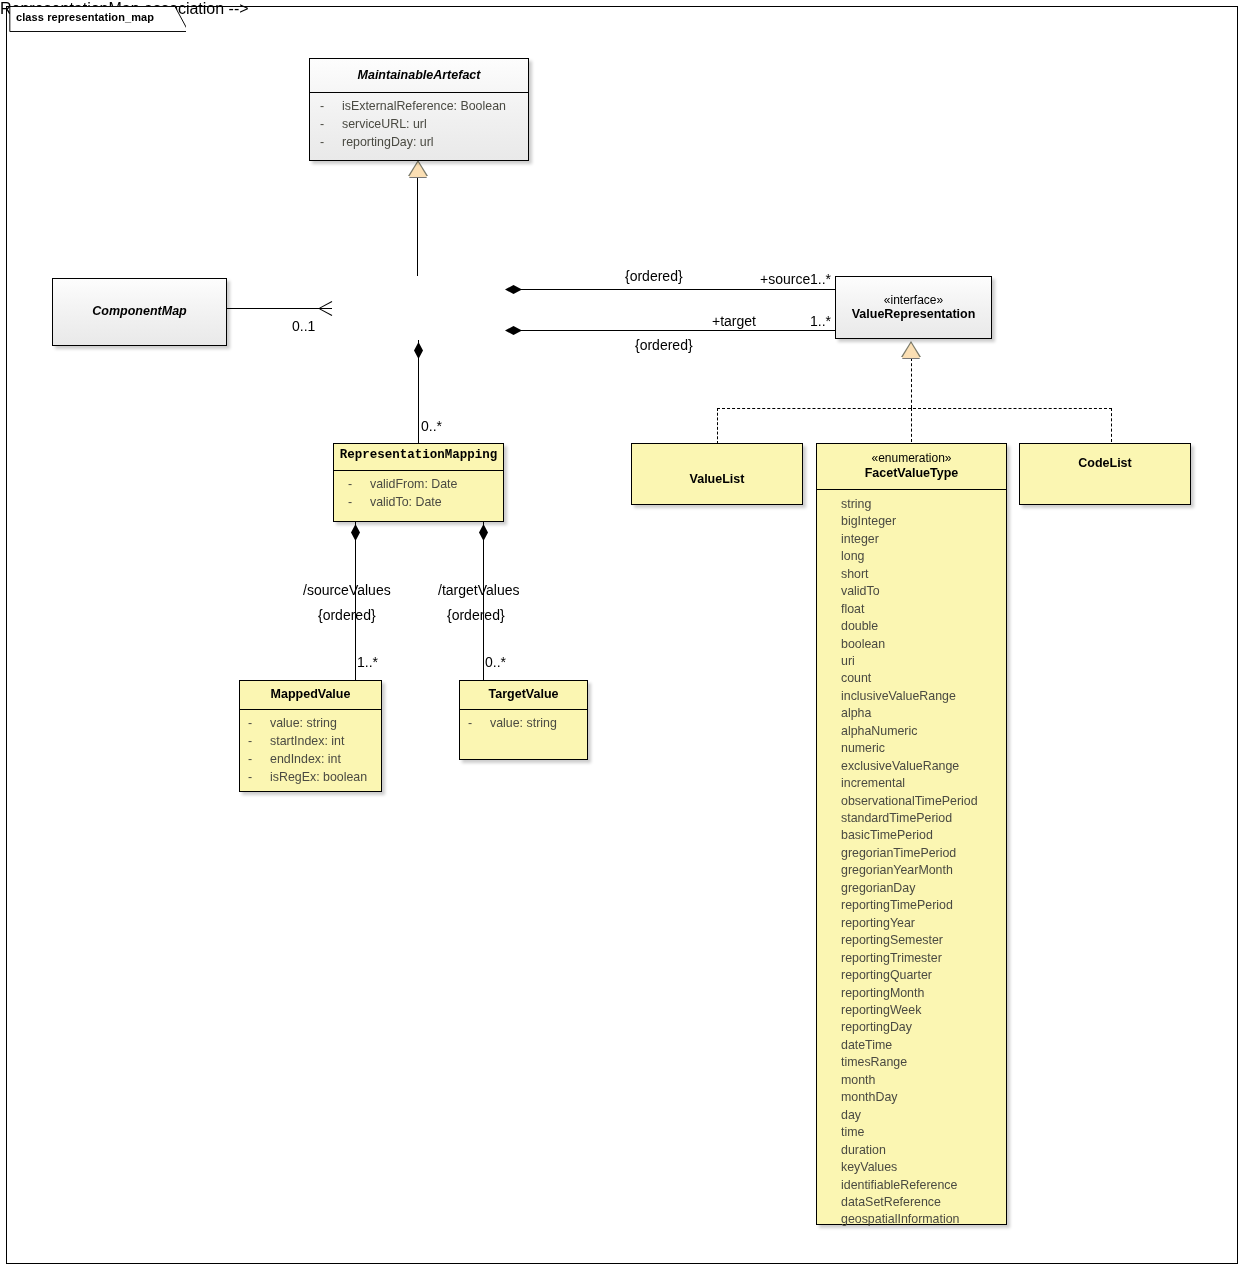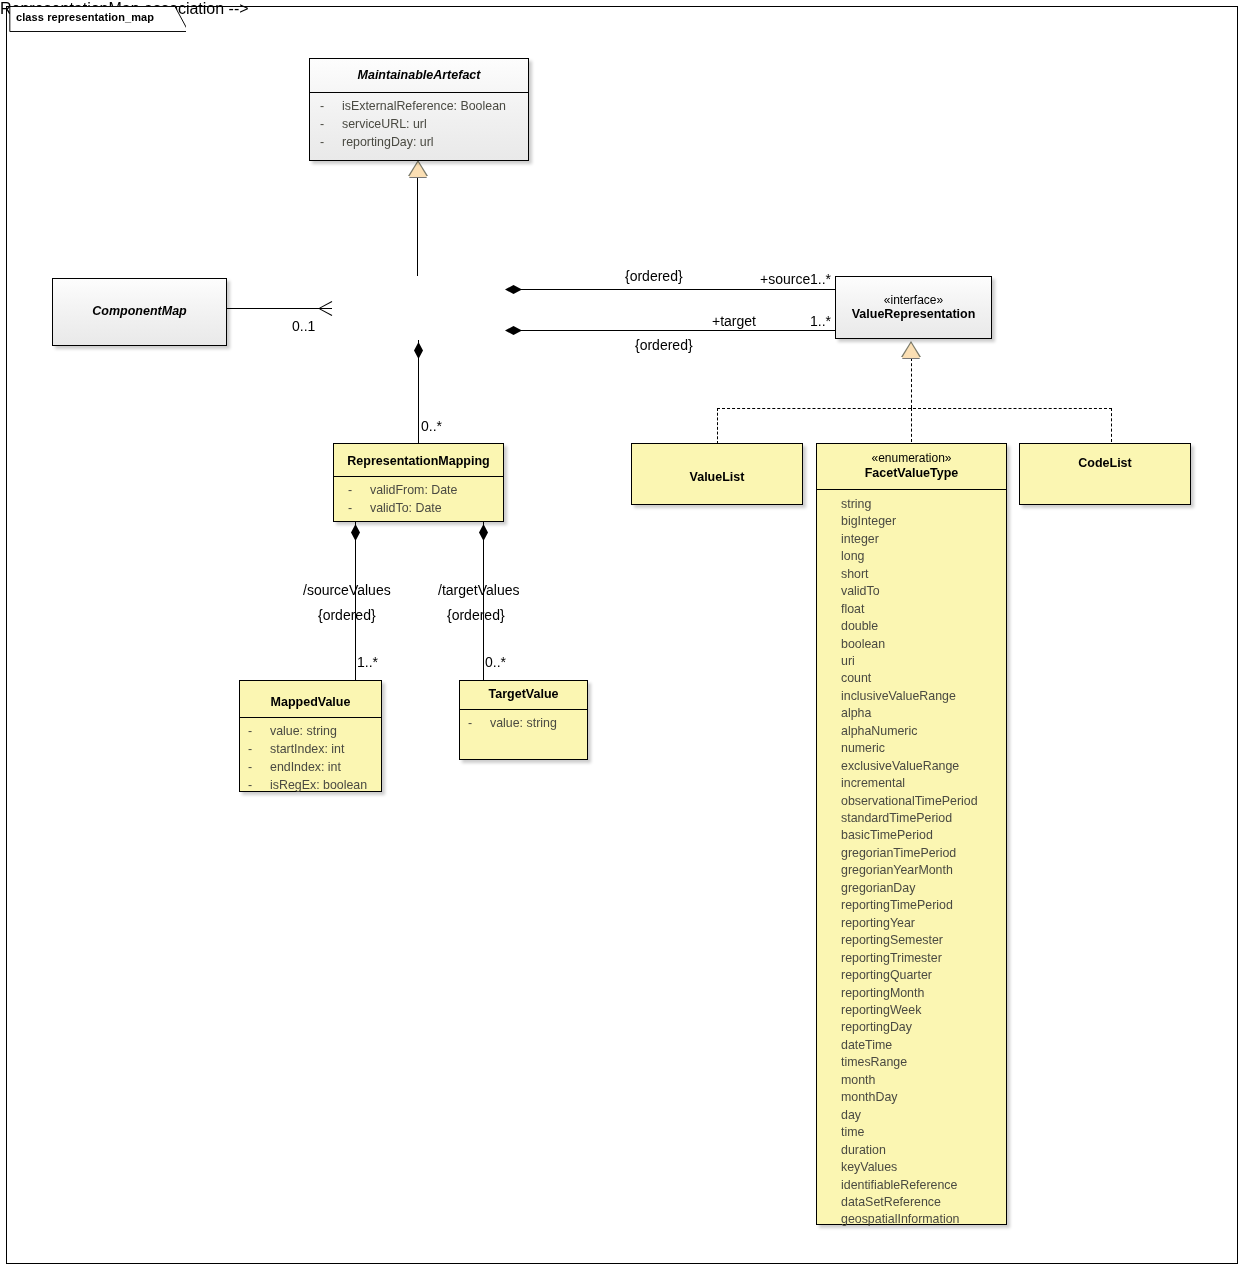--- a/index.html
+++ b/index.html
@@ -283,37 +283,37 @@
     <div class="node-header centered-vert">
       <div>
         <span class="stereo">«interface»</span>
         <span>ValueRepresentation</span>
       </div>
     </div>
   </div>
 
   
   <div class="node yellow" style="left:333px; top:443px; width:171px; height:79px;">
-    <div class="node-header" style="padding:10px 4px 7px;">RepresentationMapping</div>
+    <div class="node-header" style="padding:4px 4px 7px;font-family:Liberation Mono, monospace;">RepresentationMapping</div>
     <div class="node-divider"></div>
     <div class="node-attrs" style="padding-left:14px;">
       <div class="attr-row">
         <span class="attr-vis">-</span>
         <span>validFrom: Date</span>
       </div>
       <div class="attr-row">
         <span class="attr-vis">-</span>
         <span>validTo: Date</span>
       </div>
     </div>
   </div>
 
   
   <div class="node yellow" style="left:239px; top:680px; width:143px; height:112px;">
-    <div class="node-header" style="padding:6px 4px 7px;margin-top:8px;">MappedValue</div>
+    <div class="node-header" style="padding:6px 4px 7px;">MappedValue</div>
     <div class="node-divider"></div>
     <div class="node-attrs" style="padding-left:8px;">
       <div class="attr-row">
         <span class="attr-vis">-</span>
         <span>value: string</span>
       </div>
       <div class="attr-row">
         <span class="attr-vis">-</span>
         <span>startIndex: int</span>
       </div>
@@ -335,21 +335,21 @@
     <div class="node-attrs" style="padding-left:8px;">
       <div class="attr-row">
         <span class="attr-vis">-</span>
         <span>value: string</span>
       </div>
     </div>
   </div>
 
   
   <div class="node yellow" style="left:631px; top:443px; width:172px; height:62px;">
-    <div class="node-header" style="padding-top:12px;margin-top:14px;">ValueList</div>
+    <div class="node-header" style="padding-top:28px;">ValueList</div>
   </div>
 
   
   <div class="node yellow" style="left:1019px; top:443px; width:172px; height:62px;">
     <div class="node-header" style="padding-top:12px;">CodeList</div>
   </div>
 
   
   <div class="node yellow" style="left:816px; top:443px; width:191px; height:782px;">
     <div class="node-header" style="padding:7px 4px 8px;">

